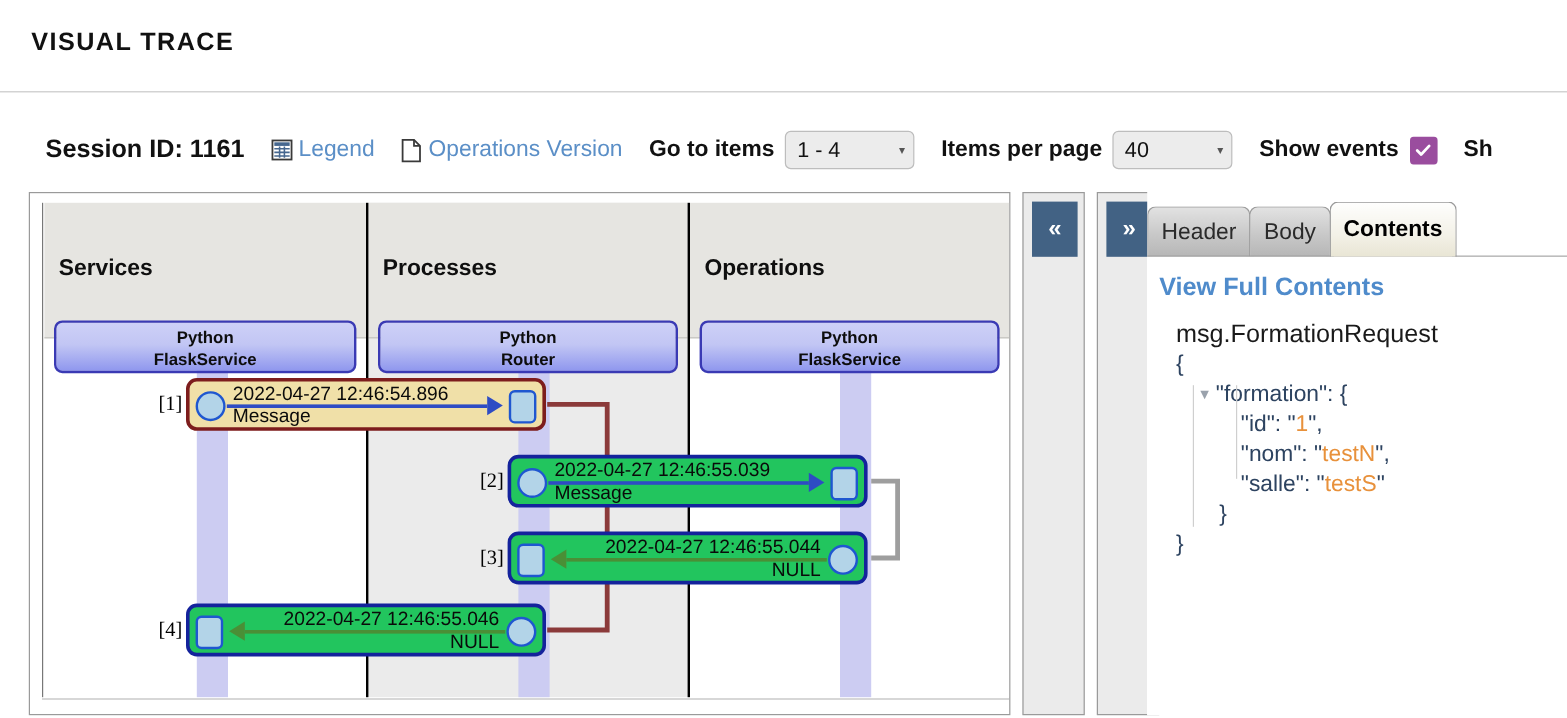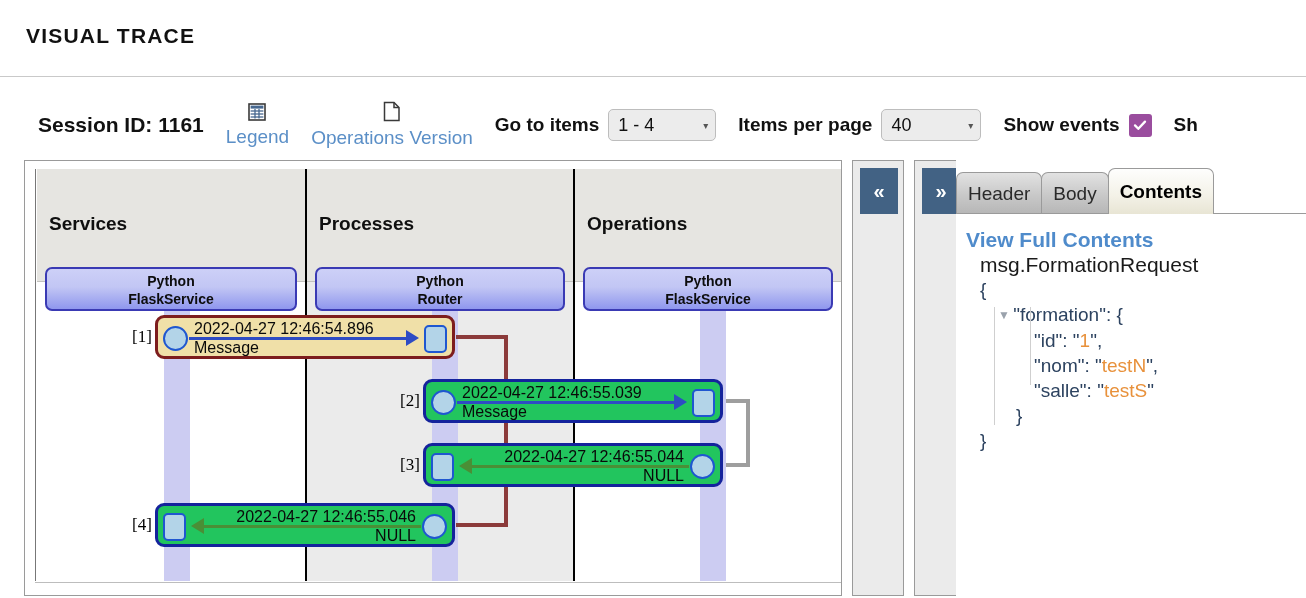--- a/index.html
+++ b/index.html
@@ -46,21 +46,20 @@
   }
   .tb-link {
     display: inline-flex;
     align-items: center;
     gap: 5px;
     font-size: 19px;
     color: #5b8fc7;
     text-decoration: none;
     margin-right: 22px;
     cursor: pointer;
-    flex-direction: column;
   }
   .tb-label {
     font-size: 19px;
     font-weight: bold;
     color: #111;
     margin-right: 9px;
   }
   .tb-select {
     appearance: none;
     -webkit-appearance: none;
@@ -345,20 +344,21 @@
     width: 360px; height: 382px;
     background: #fff;
     padding: 14px 12px 0 10px;
   }
   #view-full-link {
     font-size: 21px;
     font-weight: bold;
     color: #4f8bcb;
     cursor: pointer;
     display: block;
+    margin-bottom: 14px;
   }
   #json-root {
     font-family: "Liberation Sans", sans-serif;
     font-size: 19px;
     line-height: 25px;
     color: #2d4360;
   }
   #json-title { font-size: 21px; color: #1a1a1a; padding-left: 14px; }
   .j-line { white-space: pre; padding-left: 14px; }
   .j-key  { color: #2d4360; }

